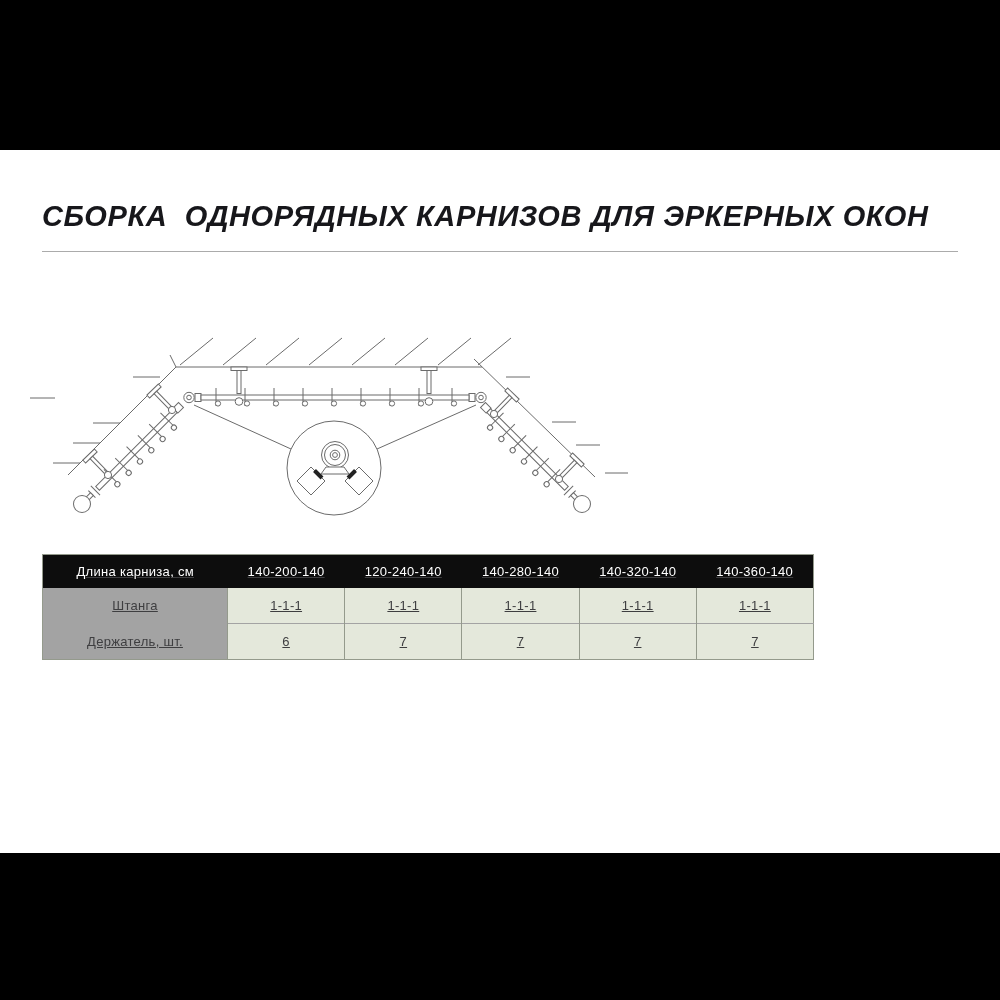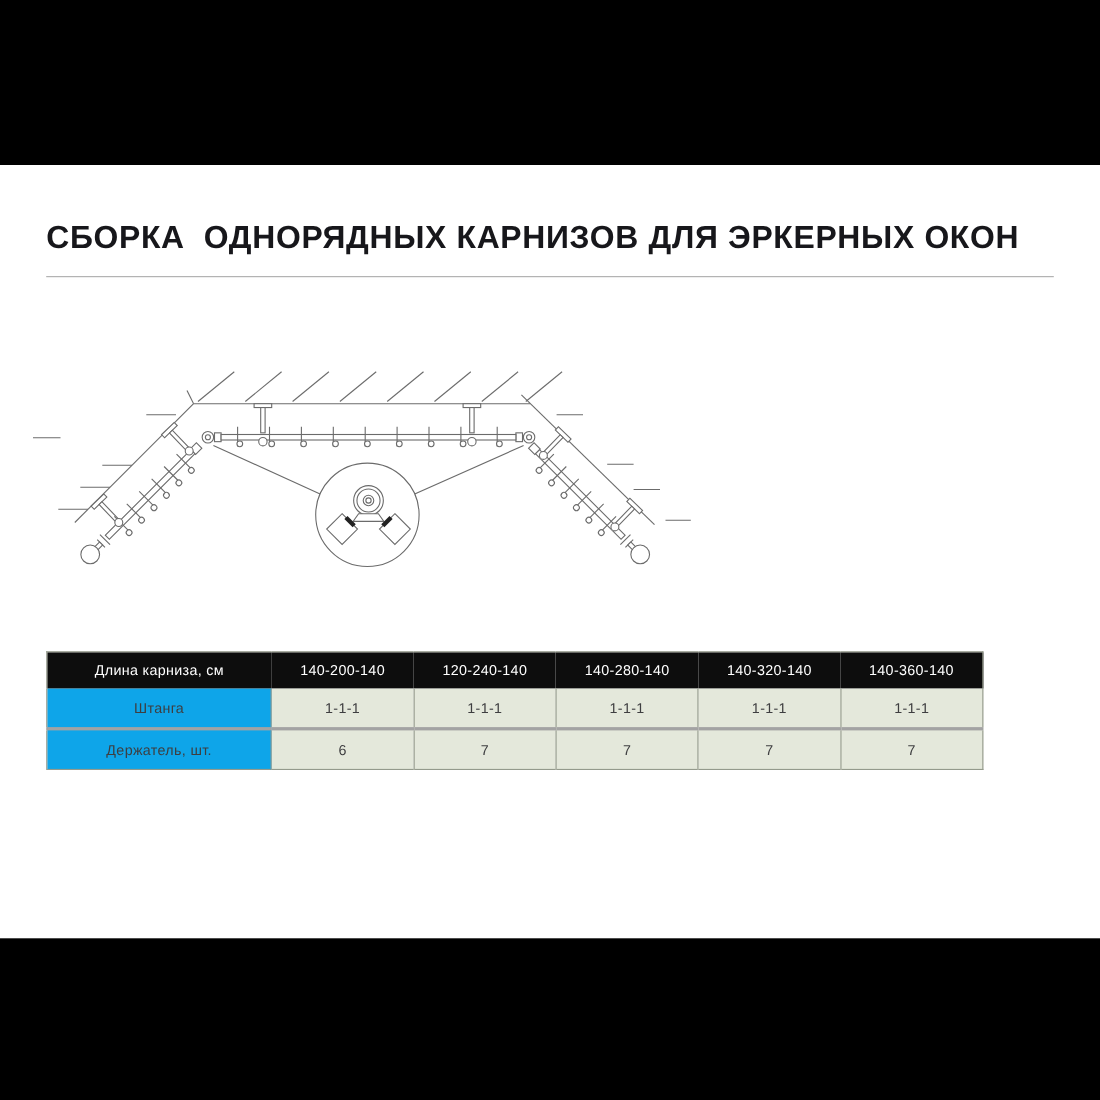--- a/index.html
+++ b/index.html
@@ -7,43 +7,43 @@
     width:1000px;height:1000px;position:relative;overflow:hidden;
     background:#ffffff;
     font-family:"Liberation Sans", sans-serif;
   }
   .letterbox{position:absolute;left:0;width:1000px;background:#000;}
   .letterbox.top{top:0;height:150px;}
   .letterbox.bottom{top:853px;height:147px;}
   .page-title{
     position:absolute;left:42px;top:201px;margin:0;
     font-size:29px;font-weight:700;letter-spacing:0.6px;
-    color:#17171b;white-space:pre;line-height:1.1;
+    color:#17171b;white-space:pre;line-height:1.1;font-style:italic;
   }
   .title-rule{
     position:absolute;left:42px;top:251px;width:916px;height:1px;
     background:#ababab;
   }
   .diagram-wrap{position:absolute;left:30px;top:330px;width:610px;height:214px;}
   
   table.spec{
-    position:absolute;left:42px;top:592px;width:852px;
+    position:absolute;left:42px;top:554px;width:772px;
     border-collapse:collapse;table-layout:fixed;
-    font-size:13px;color:#3e3e40;letter-spacing:0.3px;
+    font-size:13px;color:#3e3e40;letter-spacing:0.3px;text-decoration:underline;
   }
   table.spec th{
     background:#0d0d0d;color:#ffffff;font-weight:400;
     height:33px;text-align:center;border:none;padding:0;
   }
   table.spec td{
     height:35px;text-align:center;padding:0;
-    border-top:3px solid #a3a3a3;border-left:1px solid #949a8c;
+    border-top:1px solid #a3a3a3;border-left:1px solid #949a8c;
   }
   table.spec{border:1px solid #949a8c;}
-  table.spec td.rowlabel{background:#0ea5e9;}
+  table.spec td.rowlabel{background:#a3a3a3;}
   table.spec td.val{background:#e4e8db;margin-left:32px;}
   table.spec tr.first td{border-top:none;}
   col.c-label{width:24%;}
   col.c-val{width:15.2%;}
 </style>
 </head>
 <body>
 
 <div class="letterbox top"></div>
 <div class="letterbox bottom"></div>

